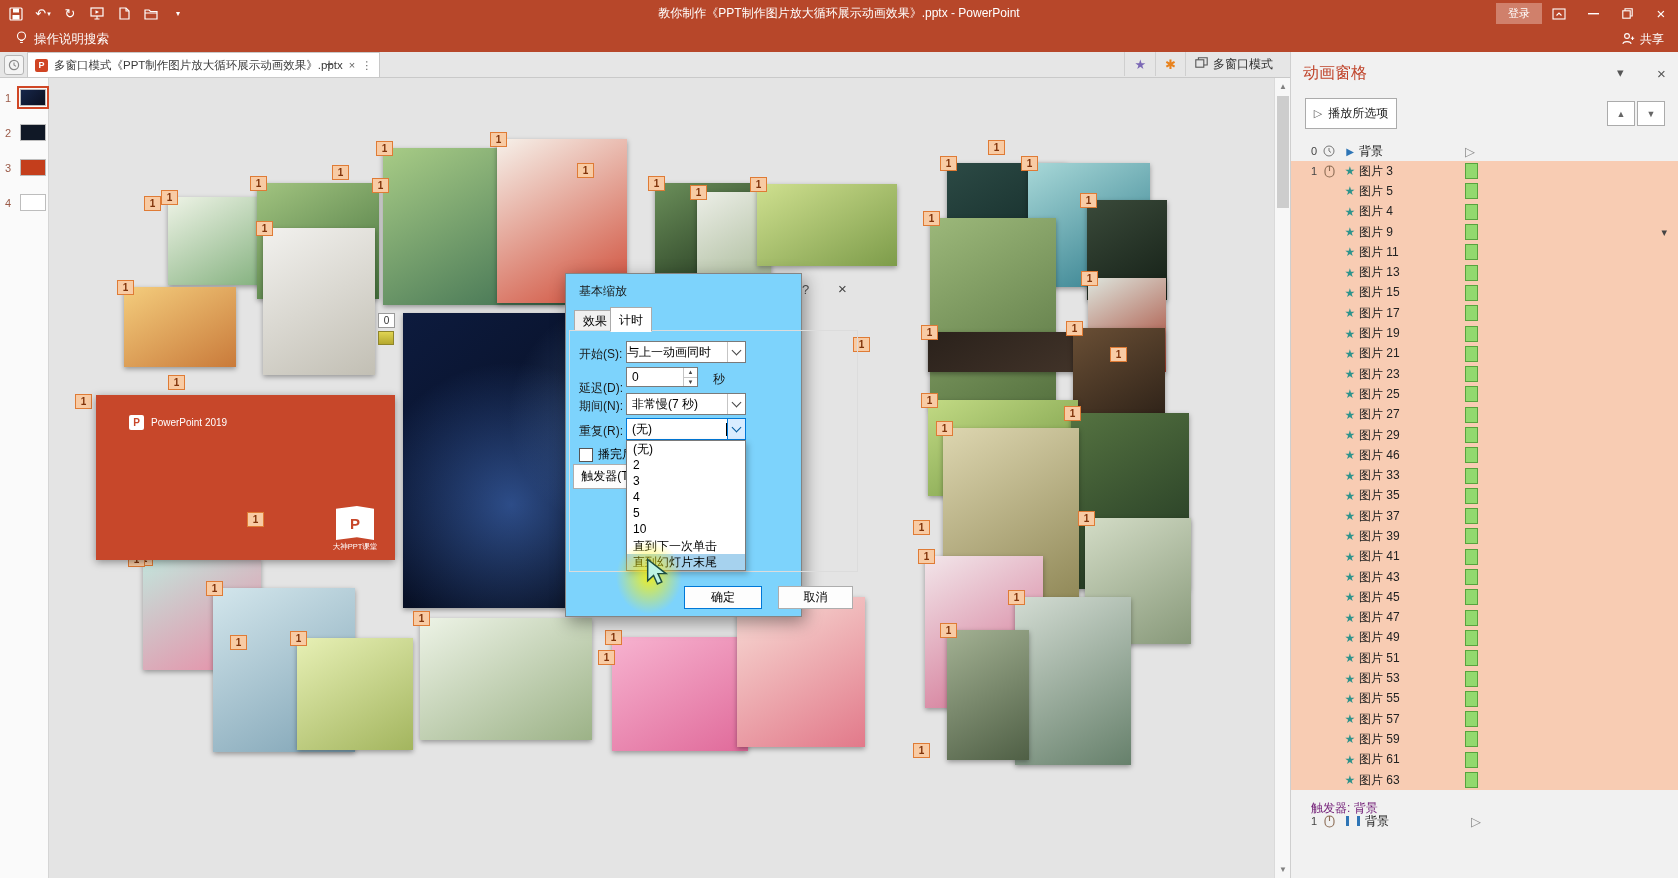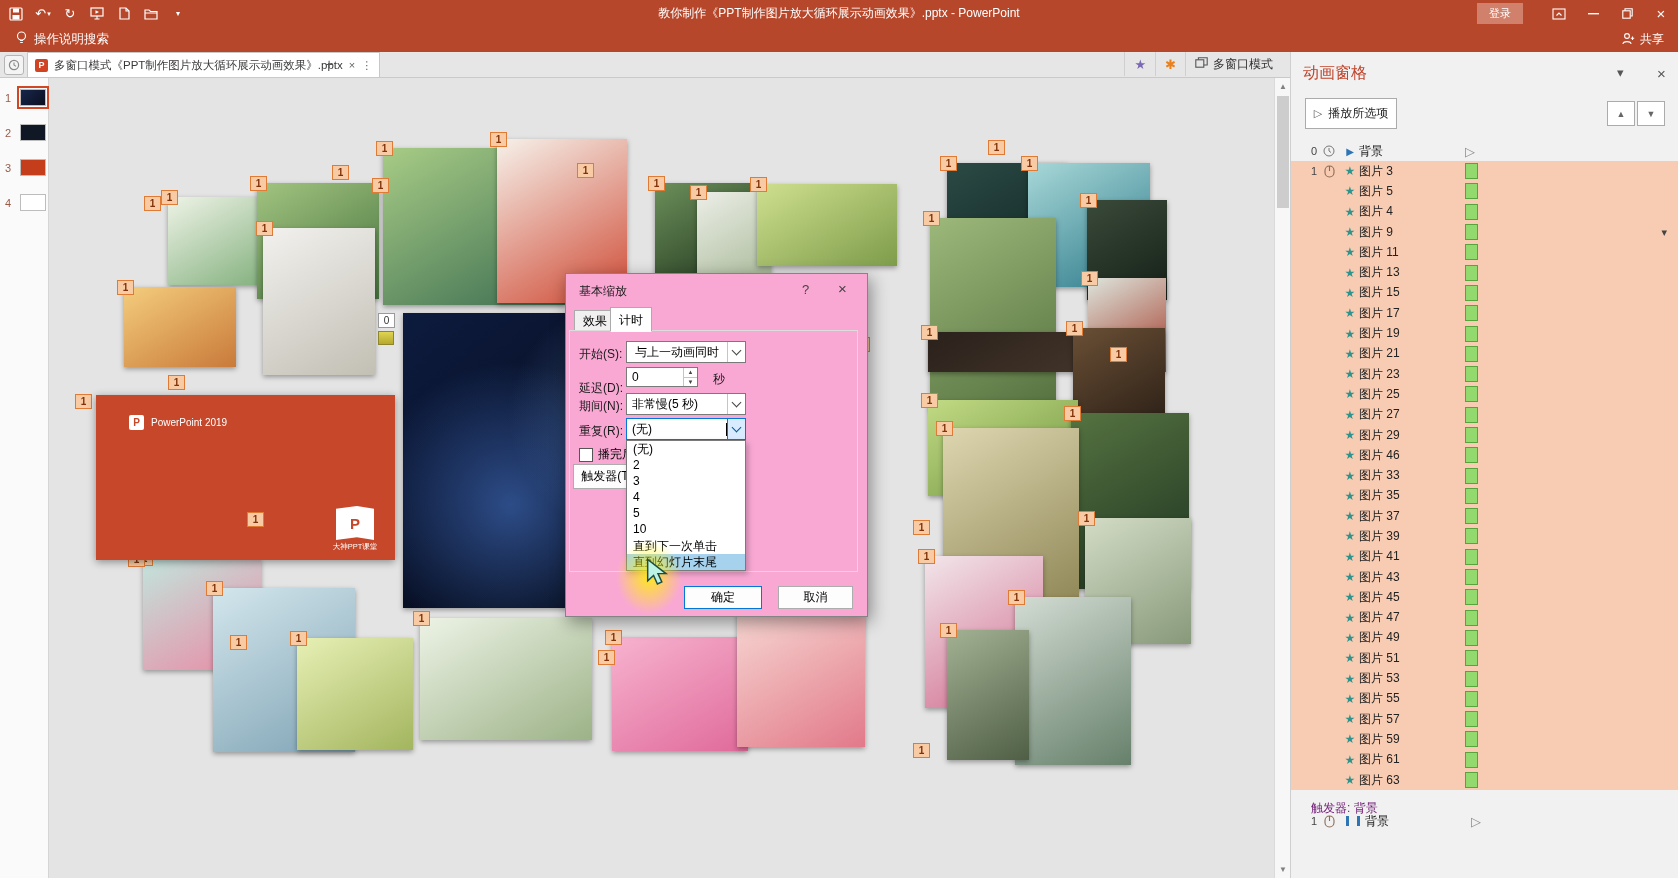--- a/index.html
+++ b/index.html
@@ -7,21 +7,21 @@
        font-family:"Liberation Sans",sans-serif;background:#E4E4E4;
        -webkit-font-smoothing:antialiased}
 
   
   #titlebar{position:absolute;left:0;top:0;width:1678px;height:27px;background:#B7472A;z-index:40}
   #qat{position:absolute;left:8px;top:0;height:27px;display:flex;align-items:center;gap:11px;color:#fff}
   #qat .qi{width:16px;height:16px;display:flex;align-items:center;justify-content:center;font-size:13px;color:#fff}
   #win-title{position:absolute;left:0;right:0;top:0;height:27px;display:flex;align-items:center;justify-content:center;
              color:#fff;font-size:12px;pointer-events:none}
   #tb-right{position:absolute;right:0;top:0;height:27px;display:flex;align-items:center}
-  #signin-btn{background:#D0806B;color:#fff;font-size:11px;padding:3px 12px;margin-right:19px;cursor:default}
+  #signin-btn{background:#D0806B;color:#fff;font-size:11px;padding:3px 12px;margin-right:0;cursor:default}
   .tbtn{width:34px;height:27px;display:flex;align-items:center;justify-content:center;color:#fff}
 
   
   #menubar{position:absolute;left:0;top:27px;width:1678px;height:25px;background:#B7472A;z-index:40;
            display:flex;align-items:center;color:#fff;font-size:12.5px}
   #ribbon-tabs{display:flex;align-items:center;padding-left:4px}
   .rtab{padding:0 13px;line-height:25px;cursor:default;white-space:nowrap}
   #tell-me{display:flex;align-items:center;gap:7px;margin-left:16px}
   #share-box{position:absolute;right:14px;top:27px;height:25px;display:flex;align-items:center;gap:5px;color:#fff;font-size:12px;z-index:41}
 
@@ -99,33 +99,33 @@
   .albl{width:90px;color:#222;white-space:nowrap}
   .abar{width:13px;height:16px;background:#92D96E;border:1px solid #57A33E;box-sizing:border-box;margin-left:16px}
   .amarker{margin-left:16px;color:#8A8A8A;font-size:13px}
   .acaret{margin-left:auto;margin-right:12px;color:#444;font-size:11px}
   #bg-row{position:absolute;left:0;top:89px;width:388px}
   #anim-items{position:absolute;left:0;top:109px;width:388px}
   #trigger-label{position:absolute;left:20px;top:748px;color:#701a75}
   #trigger-row{position:absolute;left:0;top:759px;width:388px}
 
   
-  #dialog{position:absolute;left:565px;top:273px;width:303px;height:344px;background:#f9a8d4;border:1px solid #848484;
+  #dialog{position:absolute;left:565px;top:273px;width:237px;height:344px;background:#7dd3fc;border:1px solid #848484;
           box-shadow:3px 5px 16px rgba(0,0,0,.4);z-index:50;font-size:12px;color:#000;box-sizing:border-box}
   #dlg-title{position:absolute;left:13px;top:9px;font-size:12px;color:#1a1a1a}
   #dlg-help{position:absolute;left:236px;top:8px;color:#444;font-size:13px}
   #dlg-close{position:absolute;left:272px;top:6px;color:#444;font-size:15px}
   .dtab{position:absolute;top:36px;height:21px;line-height:21px;padding:0 8px;border:1px solid #ABABAB;background:#F0F0F0;box-sizing:border-box}
   .dtab.active{background:#fff;border-bottom:1px solid #fff;top:33px;height:25px;line-height:25px;z-index:2}
   #tabpage{position:absolute;left:3px;top:56px;width:287px;height:240px;border:1px solid #DCDCDC}
   .frow-label{position:absolute;left:13px;font-size:12px;color:#1a1a1a}
   .combo{position:absolute;left:60px;width:120px;height:22px;border:1px solid #7A7A7A;background:#fff;box-sizing:border-box;
          display:flex;align-items:center}
   .combo .ctext{flex:1;padding-left:5px;white-space:nowrap}
-  .combo .ctext.center{text-align:center;padding-left:0}
+  .combo .ctext.center{text-align:left;padding-left:0}
   .combo .carrow{width:17px;height:100%;display:flex;align-items:center;justify-content:center;border-left:1px solid #C5C5C5}
   .chev{width:6px;height:6px;border-right:1.5px solid #444;border-bottom:1.5px solid #444;transform:rotate(45deg);margin-top:-3px}
   #repeat-combo{border:1px solid #0078D7}
   #repeat-combo .carrow{background:#D9ECFF;border-left:1px solid #0078D7}
   #repeat-combo .chev{border-color:#005A9E}
   .caretbar{width:1px;height:13px;background:#000;margin-left:1px}
   #spinbox{position:absolute;left:60px;width:72px;height:20px;border:1px solid #7A7A7A;background:#fff;box-sizing:border-box;display:flex}
   #spinbox .sval{flex:1;padding:2px 0 0 5px}
   #spins{width:13px;display:flex;flex-direction:column;border-left:1px solid #C5C5C5}
   #spins div{flex:1;display:flex;align-items:center;justify-content:center;font-size:6px;color:#444;border-bottom:1px solid #C5C5C5}
@@ -696,21 +696,21 @@
     <span class="sval">0</span>
     <span id="spins">
         <div>▲</div>
         <div>▼</div>
       </span>
   </div>
   <span class="frow-label" style="left:147px;top:97px">秒</span>
 
   <span class="frow-label" style="top:124px">期间(N):</span>
   <div class="combo" style="top:119px">
-    <span class="ctext">非常慢(5 秒)</span>
+    <span class="ctext">非常慢(7 秒)</span>
     <span class="carrow">
         <span class="chev"></span>
       </span>
   </div>
 
   <span class="frow-label" style="top:149px">重复(R):</span>
   <div class="combo" id="repeat-combo" style="top:144px">
     <span class="ctext">(无)</span>
     <span class="caretbar"></span>
     <span class="carrow">

